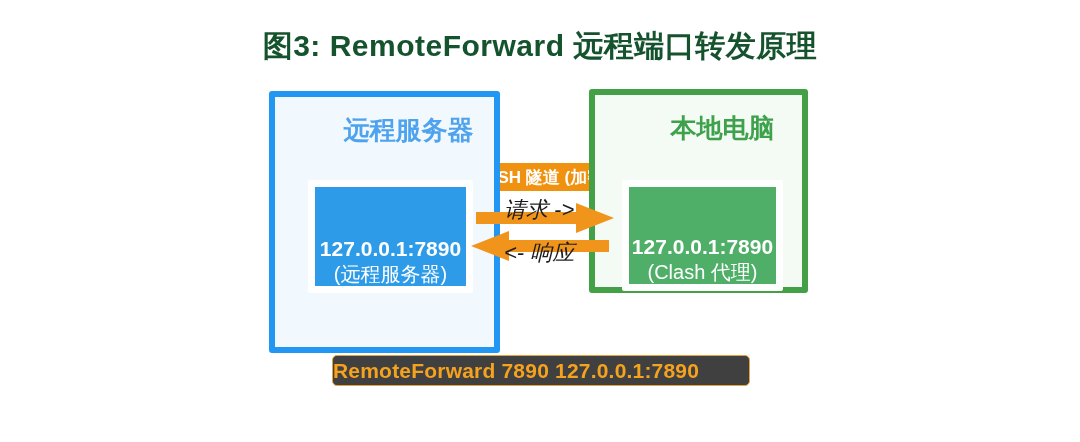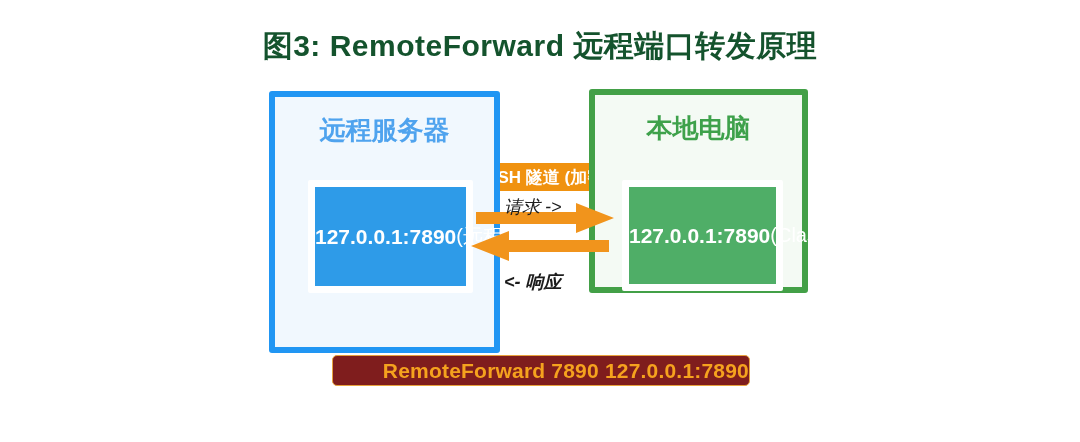--- a/index.html
+++ b/index.html
@@ -64,34 +64,35 @@
 
   .panel-title {
     position: absolute;
     left: 0;
     top: 16px;
     width: 100%;
     text-align: center;
     font-size: 26px;
     font-weight: bold;
     white-space: nowrap;
+    padding-left: 24px;
   }
   #remote-panel .panel-title { color: #4FA3EE; }
   #local-panel  .panel-title { color: #3EA14B; }
 
   
   .node-box {
     position: absolute;
     box-sizing: border-box;
     text-align: center;
     color: #ffffff;
     display: flex;
-    flex-direction: row;
+    flex-direction: column;
     align-items: center;
-    justify-content: space-between;
+    justify-content: flex-end;
     line-height: 1.22;
     border: 7px solid #ffffff;
     border-radius: 2px;
   }
   #remote-node {
     left: 33px;
     top: 83px;
     width: 165px;
     height: 113px;
     background: #2E9BE8;
@@ -145,50 +146,49 @@
   #response-arrow {
     left: 471px;
     top: 231px;
     width: 138px;
     height: 30px;
   }
 
   .arrow-label {
     position: absolute;
     z-index: 7;
-    font-size: 18px;
+    font-size: 22px;
     font-style: italic;
     color: #1c1c1c;
     white-space: nowrap;
     font-weight: 500;
   }
   #request-label {
     left: 504px;
     top: 195px;
   }
   #response-label {
     left: 504px;
-    top: 270px;
-    font-weight: bold;
+    top: 238px;
   }
 
   
   #config-caption {
     position: absolute;
     left: 332px;
     top: 355px;
     width: 418px;
     height: 31px;
     box-sizing: border-box;
-    background: #7f1d1d;
+    background: #404040;
     border: 1px solid #E8A33D;
     border-radius: 5px;
     display: flex;
     align-items: center;
-    justify-content: flex-end;
+    justify-content: flex-start;
     color: #F5A21E;
     font-size: 21px;
     font-weight: bold;
     letter-spacing: 0.2px;
     white-space: nowrap;
     z-index: 8;
   }
 </style>
 </head>
 <body>

